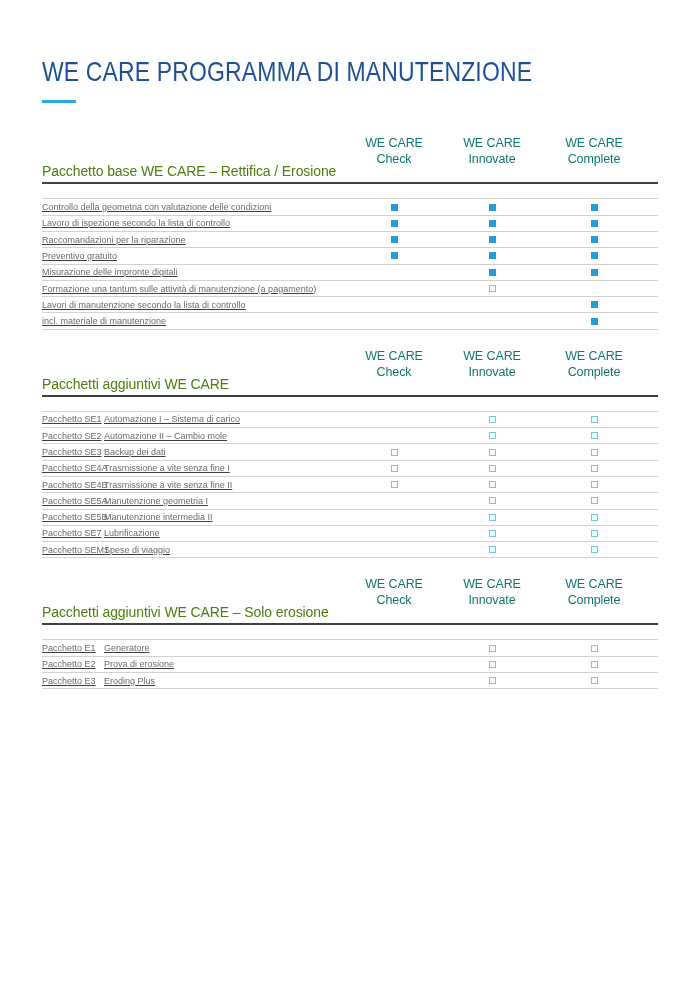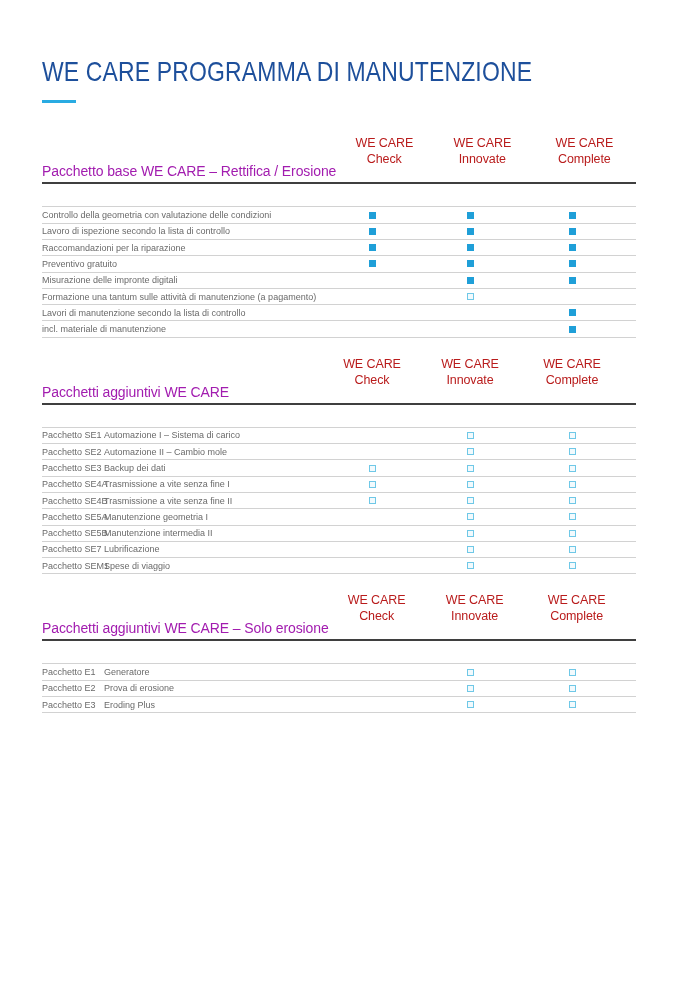--- a/index.html
+++ b/index.html
@@ -3,21 +3,21 @@
 <meta charset="utf-8">
 <style>
   * { box-sizing: border-box; margin: 0; padding: 0; }
   html, body { background: #ffffff; }
   body {
     width: 700px; height: 990px;
     font-family: "Liberation Sans", sans-serif;
     color: #3d3d3d;
     overflow: hidden;
   }
-  .page { padding: 57px 64px 0 42px; width: 700px; height: 870px; }
+  .page { padding: 57px 42px 0 42px; width: 700px; height: 870px; }
 
   h1.page-title {
     color: #1d4f9b;
     font-size: 28px;
     font-weight: 500;
     line-height: 1.05;
     letter-spacing: 0.2px;
     transform: scaleX(0.82);
     transform-origin: left center;
     white-space: nowrap;
@@ -37,39 +37,40 @@
     grid-template-columns: 1fr 96px 100px 116px;
   }
 
   .thead {
     align-items: end;
     border-bottom: 2px solid #3f3f3f;
     padding-bottom: 3px;
   }
   .section-title {
     font-size: 14px;
-    color: #a21caf;
+    color: #4d7c0f;
     letter-spacing: -0.1px;
     white-space: nowrap;
   }
   .col-header {
     text-align: center;
     padding-bottom: 12px;
-    color: #b91c1c;
+    color: #0f766e;
   }
   .col-header:last-child { padding-right: 12px; }
   .ch-line {
     font-size: 12.5px;
     line-height: 1.28;
     letter-spacing: -0.1px;
   }
 
   .rows {
-    margin-top: 22px;
+    margin-top: 14px;
     border-top: 1px solid #d2d2d2;
+    text-decoration: underline;
   }
   .row {
     height: 16.3px;
     align-items: center;
     border-bottom: 1px solid #d2d2d2;
     font-size: 9px;
     color: #6a6a6a;
   }
   .label-cell { display: flex; align-items: center; white-space: nowrap; overflow: hidden; }
   .label-cell .code { display: inline-block; width: 62px; flex: 0 0 62px; }

